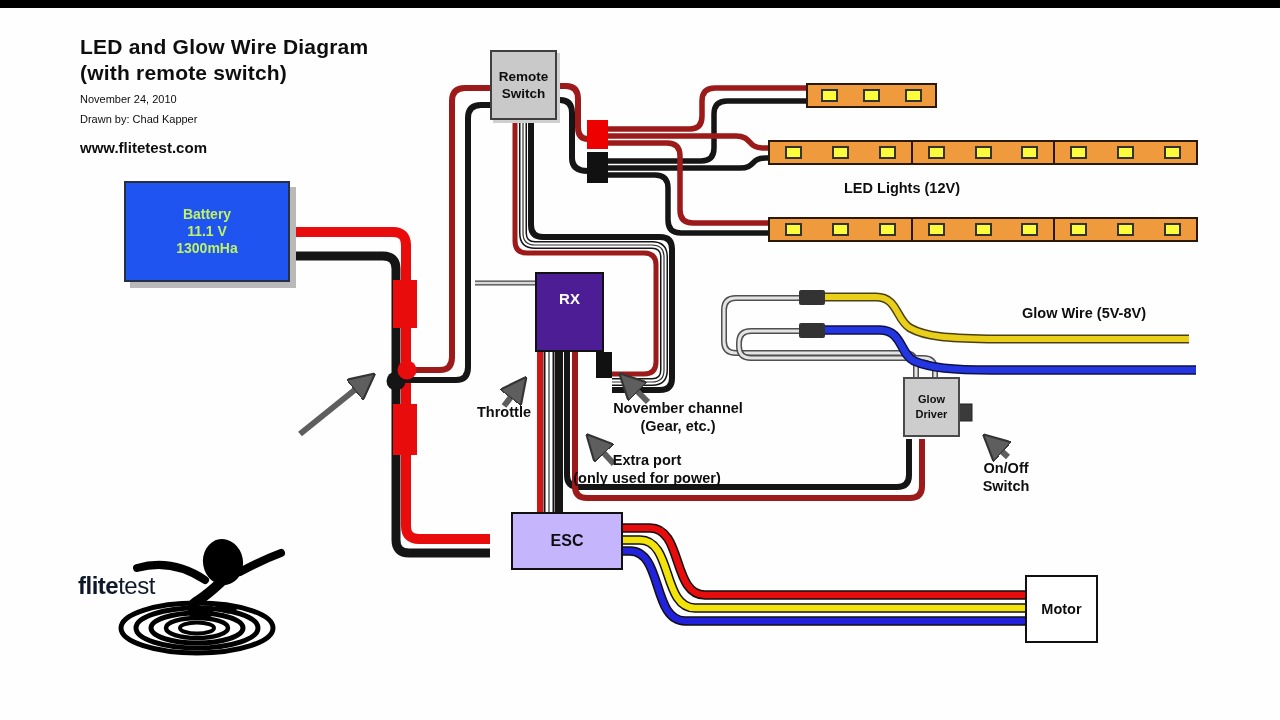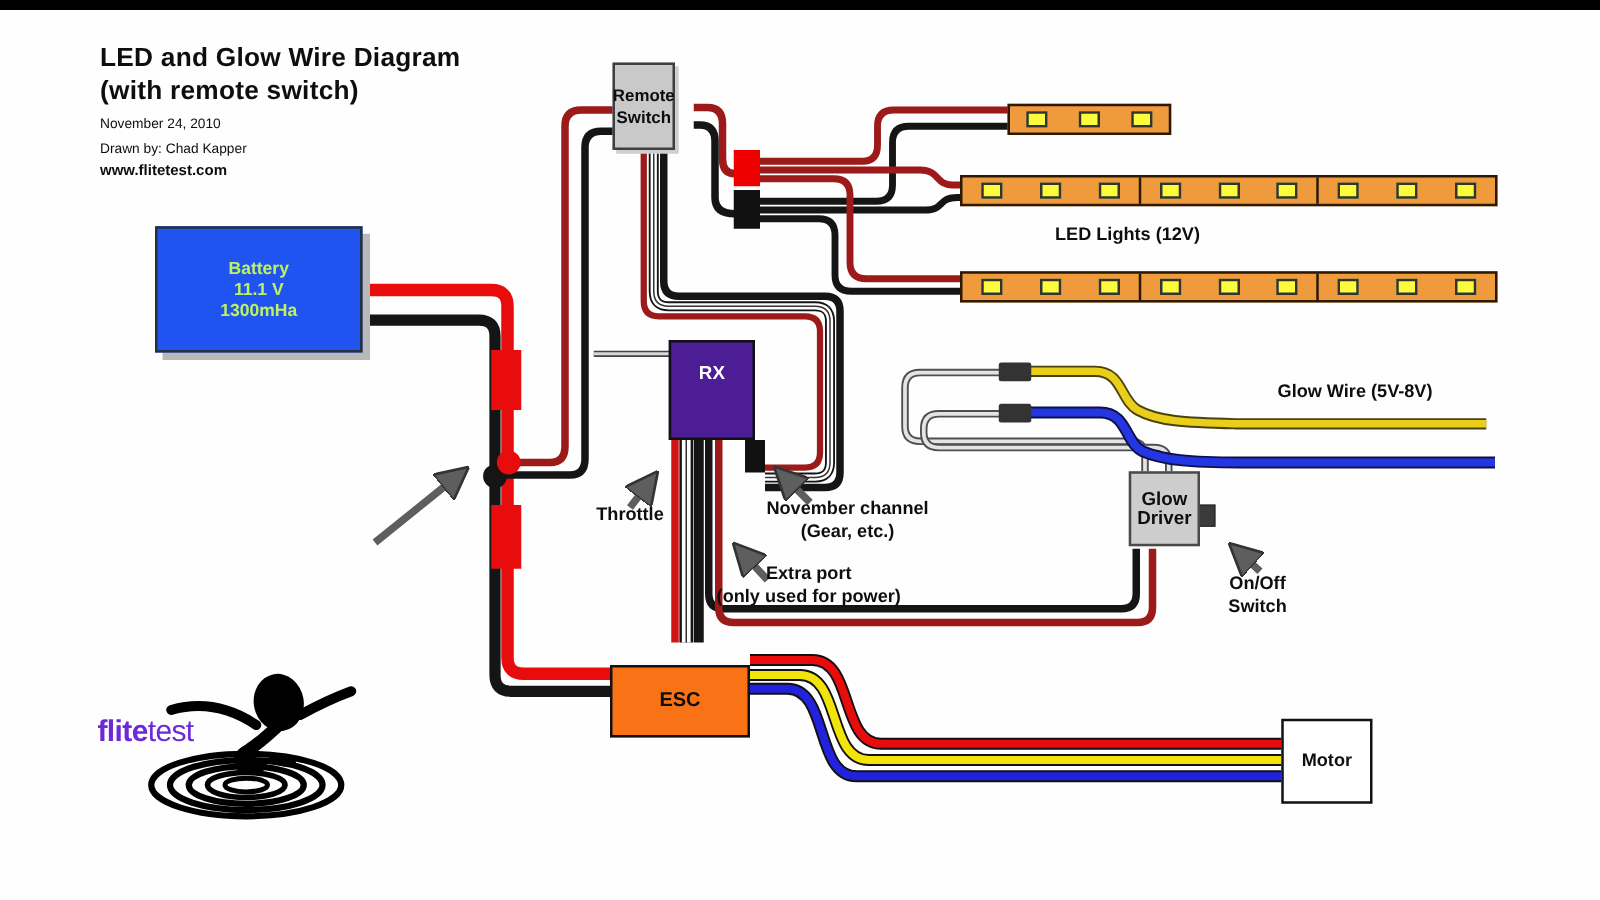--- a/index.html
+++ b/index.html
@@ -5,48 +5,48 @@
   html,body{margin:0;padding:0;background:#777;}
   .stage{position:relative;width:1280px;height:720px;background:#FEFEFE;overflow:hidden;
          font-family:"Liberation Sans",sans-serif;color:#0E0E0E;}
   .topbar{position:absolute;left:0;top:0;width:1280px;height:8px;background:#000;}
   .wirelayer{position:absolute;left:0;top:0;}
 
   
   .header{position:absolute;left:80px;top:34px;width:420px;}
   .title{font-size:21px;font-weight:bold;line-height:26px;letter-spacing:0.2px;}
   .meta{font-size:11px;line-height:19.5px;margin-top:4px;}
-  .site{font-size:12px;font-weight:bold;margin-top:0;}
+  .site{font-size:15px;font-weight:bold;margin-top:10px;}
 
   
   .box{position:absolute;box-sizing:border-box;display:flex;flex-direction:column;
        align-items:center;justify-content:center;text-align:center;font-weight:bold;}
   .battery{left:124px;top:181px;width:166px;height:101px;background:#2054F0;
            border:2px solid #26303F;box-shadow:6px 6px 0 #B9B9B9;color:#bef264;font-size:14px;line-height:17px;}
-  .remote{left:490px;top:50px;width:50px;height:70px;background:#C9C9C9;border:2px solid #3F3F3F;
+  .remote{left:490px;top:50px;width:67px;height:70px;background:#C9C9C9;border:2px solid #3F3F3F;
           box-shadow:3px 3px 0 #CFCFCF;font-size:13.5px;line-height:17px;}
   .rx{left:535px;top:272px;width:69px;height:80px;background:#4c1d95;border:2px solid #111;
       color:#FFF;font-size:15px;padding-bottom:28px;}
-  .esc{left:488px;top:512px;width:112px;height:58px;background:#f97316;border:2px solid #111;font-size:16px;margin-top:20px;}
+  .esc{left:511px;top:512px;width:112px;height:58px;background:#c4b5fd;border:2px solid #111;font-size:16px;}
   .motor{left:1025px;top:575px;width:73px;height:68px;background:#FFF;border:2px solid #111;font-size:14.5px;}
   .glowdriver{left:903px;top:377px;width:57px;height:60px;background:#CDCDCD;border:2px solid #4A4A4A;
-              font-size:15px;line-height:15px;}
+              font-size:11px;line-height:15px;}
 
   
   .strip{position:absolute;display:flex;background:#F09A3E;border:2px solid #2A1A05;box-sizing:border-box;}
   .seg{flex:1;display:flex;align-items:center;justify-content:space-around;border-left:2px solid #2A1A05;}
   .seg:first-child{border-left:none;}
   .led{width:17px;height:13px;background:#FCFC3C;border:2px solid #333;box-sizing:border-box;}
 
   
   .note{position:absolute;font-weight:bold;font-size:14.5px;line-height:17.5px;text-align:center;
         transform:translate(-50%,-50%);white-space:nowrap;}
 
   
-  .logotext{position:absolute;left:78px;top:572px;font-size:24px;letter-spacing:-0.5px;color:#6d28d9;}
+  .logotext{position:absolute;left:78px;top:572px;font-size:24px;letter-spacing:-0.5px;color:#0f172a;}
   .logotext .b{font-weight:bold;}
   .logotext .l{font-weight:normal;}
 </style>
 </head>
 <body>
 
 <div class="stage">
   <div class="topbar"></div>
 
   <svg class="wirelayer" width="1280" height="720" viewBox="0 0 1280 720">

